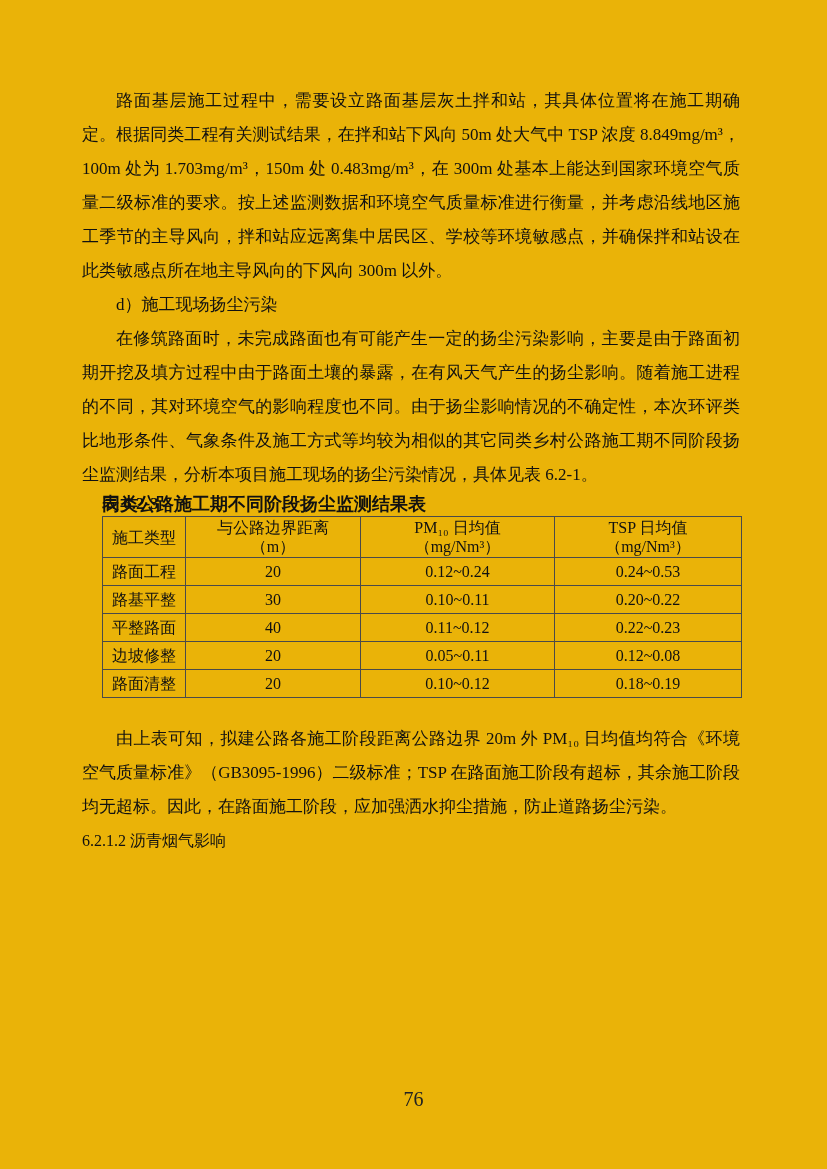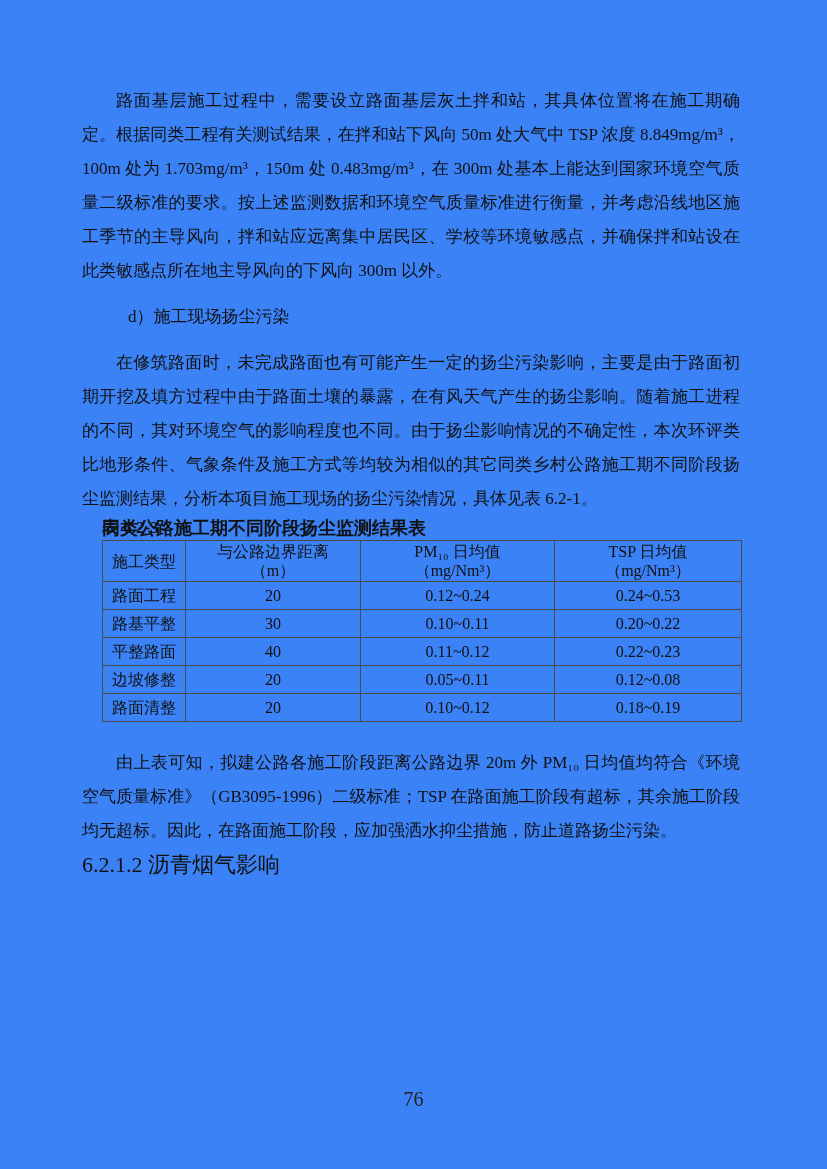--- a/index.html
+++ b/index.html
@@ -5,37 +5,37 @@
   html, body {
     margin: 0;
     padding: 0;
     background: #e8e8e8;
   }
   .page {
     position: relative;
     width: 827px;
     height: 1169px;
     margin: 0 auto;
-    background: #3b82f6;
+    background: #eab308;
     color: #111111;
     font-family: "Liberation Serif", "DejaVu Serif", serif;
     font-size: 17px;
     overflow: hidden;
     box-sizing: border-box;
     padding: 84px 87px 0 82px;
   }
   .para {
     margin: 0;
     line-height: 34px;
     text-align: justify;
     text-indent: 2em;
     word-break: break-all;
   }
   .single-line {
-    margin: 12px;
+    margin: 0;
     line-height: 34px;
     text-indent: 2em;
     font-family: Liberation Serif, serif;
   }
   .table-caption {
     margin-left: 20px;
     width: 639px;
     height: 24px;
     line-height: 24px;
     position: relative;
@@ -77,21 +77,21 @@
     line-height: 27px;
     text-align: center;
   }
   .after-table {
     margin-top: 24px;
   }
   .section-heading {
     margin: 0;
     line-height: 34px;
     font-weight: normal;
-    font-size: 22px;
+    font-size: 16px;
   }
   .page-footer {
     position: absolute;
     left: 0;
     bottom: 58px;
     width: 100%;
     text-align: center;
     font-size: 20px;
     color: #222222;
   }

